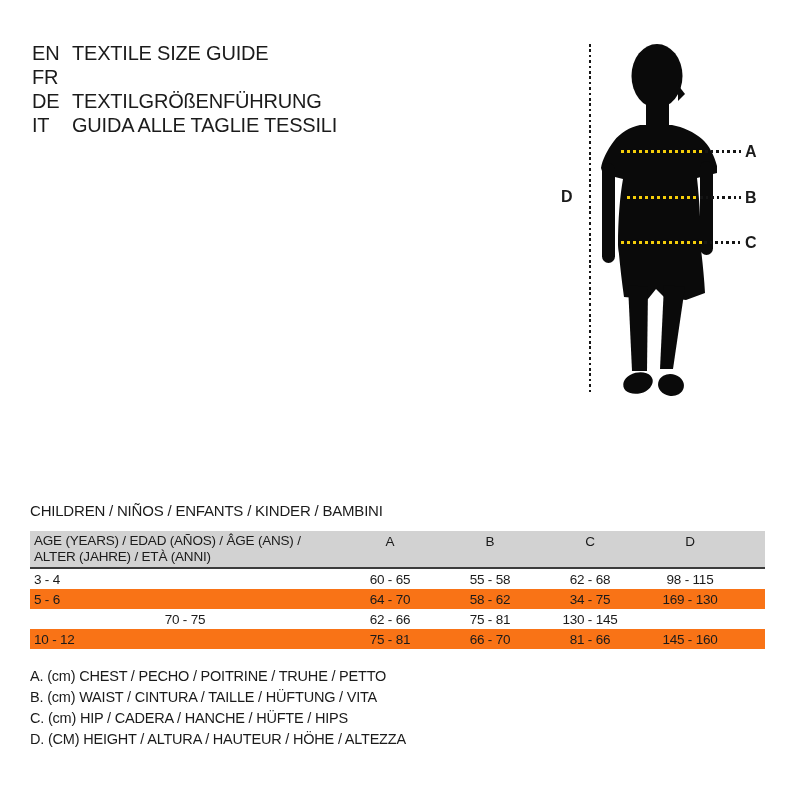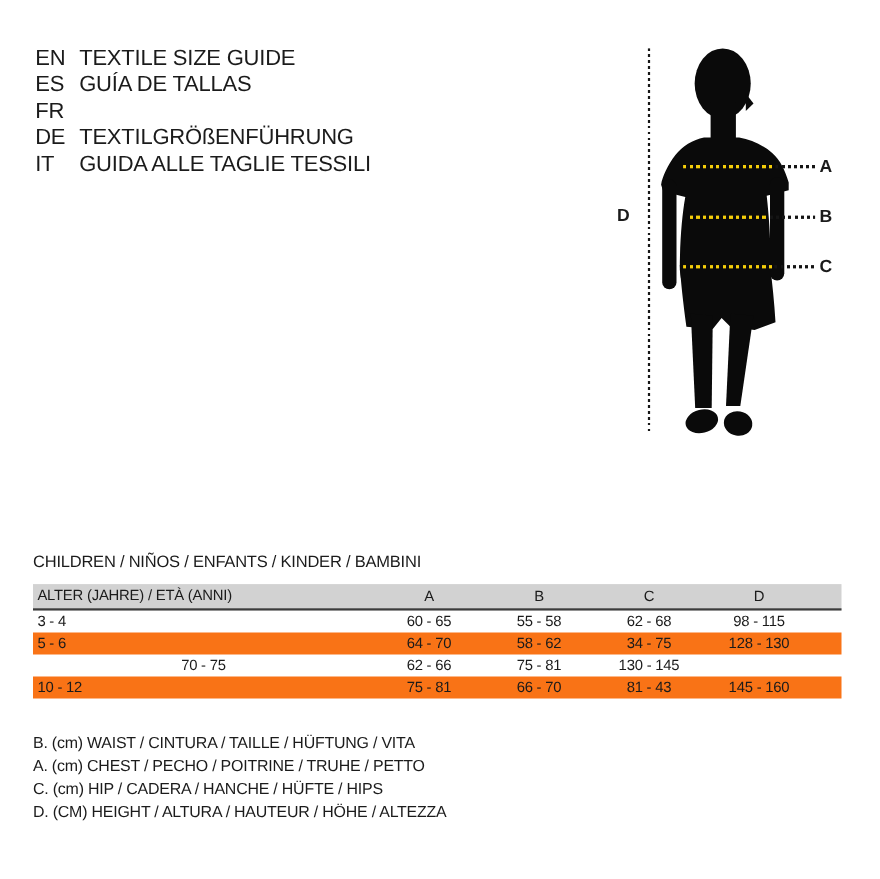--- a/index.html
+++ b/index.html
@@ -65,24 +65,20 @@
 <body>
 
 <div class="canvas">
 
   <div class="lang-block">
     <div class="lang-row">
       <span class="lang-code">EN</span>
       <span class="lang-text">TEXTILE SIZE GUIDE</span>
     </div>
     <div class="lang-row">
-      <span class="lang-code">ES</span>
-      <span class="lang-text">GUÍA DE TALLAS</span>
-    </div>
-    <div class="lang-row">
       <span class="lang-code">FR</span>
     </div>
     <div class="lang-row">
       <span class="lang-code">DE</span>
       <span class="lang-text">TEXTILGRÖßENFÜHRUNG</span>
     </div>
     <div class="lang-row">
       <span class="lang-code">IT</span>
       <span class="lang-text">GUIDA ALLE TAGLIE TESSILI</span>
     </div>
@@ -134,57 +130,58 @@
   <div class="mlabel mlabel-a">A</div>
   <div class="mlabel mlabel-b">B</div>
   <div class="mlabel mlabel-c">C</div>
   <div class="mlabel mlabel-d">D</div>
 
   <div class="children-title">CHILDREN / NIÑOS / ENFANTS / KINDER / BAMBINI</div>
 
   <div class="size-table">
     <div class="thead">
       <div class="age-header">
+        <div>AGE (YEARS) / EDAD (AÑOS) / ÂGE (ANS) /</div>
         <div>ALTER (JAHRE) / ETÀ (ANNI)</div>
       </div>
       <div class="col-letter">A</div>
       <div class="col-letter">B</div>
       <div class="col-letter">C</div>
       <div class="col-letter">D</div>
     </div>
 
     <div class="trow">
       <div class="age-cell">3 - 4</div>
       <div class="val-cell">60 - 65</div>
       <div class="val-cell">55 - 58</div>
       <div class="val-cell">62 - 68</div>
       <div class="val-cell">98 - 115</div>
     </div>
     <div class="trow alt">
       <div class="age-cell">5 - 6</div>
       <div class="val-cell">64 - 70</div>
       <div class="val-cell">58 - 62</div>
       <div class="val-cell">34 - 75</div>
-      <div class="val-cell">128 - 130</div>
+      <div class="val-cell">169 - 130</div>
     </div>
     <div class="trow">
       <div class="val-cell">70 - 75</div>
       <div class="val-cell">62 - 66</div>
       <div class="val-cell">75 - 81</div>
       <div class="val-cell">130 - 145</div>
     </div>
     <div class="trow alt">
       <div class="age-cell">10 - 12</div>
       <div class="val-cell">75 - 81</div>
       <div class="val-cell">66 - 70</div>
-      <div class="val-cell">81 - 43</div>
+      <div class="val-cell">81 - 66</div>
       <div class="val-cell">145 - 160</div>
     </div>
   </div>
 
   <div class="legend-block">
+    <div class="legend-line">A. (cm) CHEST / PECHO / POITRINE / TRUHE / PETTO</div>
     <div class="legend-line">B. (cm) WAIST / CINTURA / TAILLE / HÜFTUNG / VITA</div>
-    <div class="legend-line">A. (cm) CHEST / PECHO / POITRINE / TRUHE / PETTO</div>
     <div class="legend-line">C. (cm) HIP / CADERA / HANCHE / HÜFTE / HIPS</div>
     <div class="legend-line">D. (CM) HEIGHT / ALTURA / HAUTEUR / HÖHE / ALTEZZA</div>
   </div>
 
 </div>
 
 </body></html>

